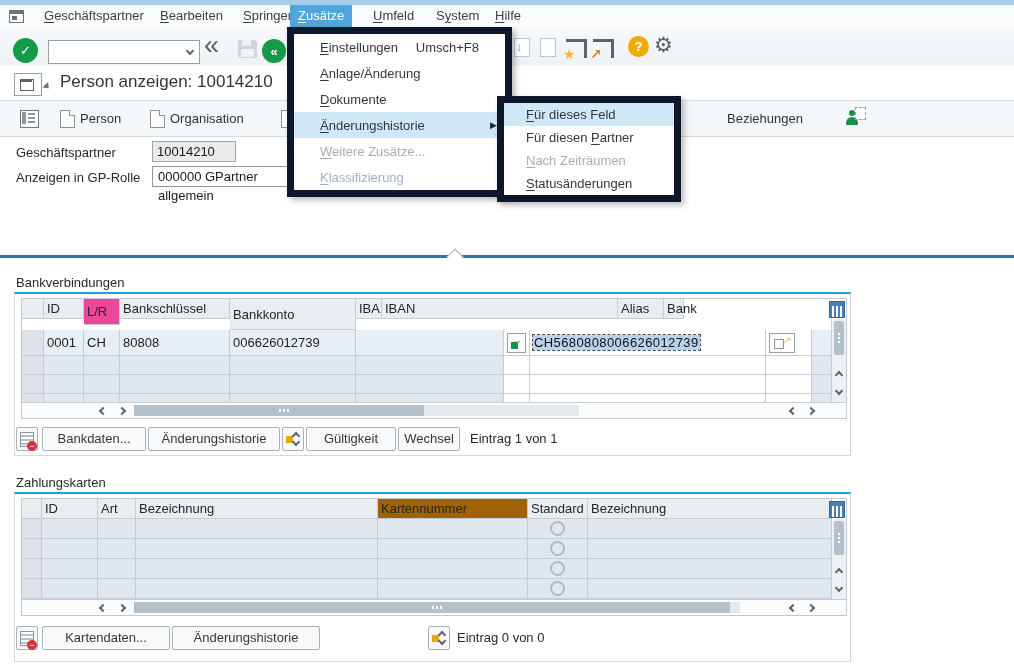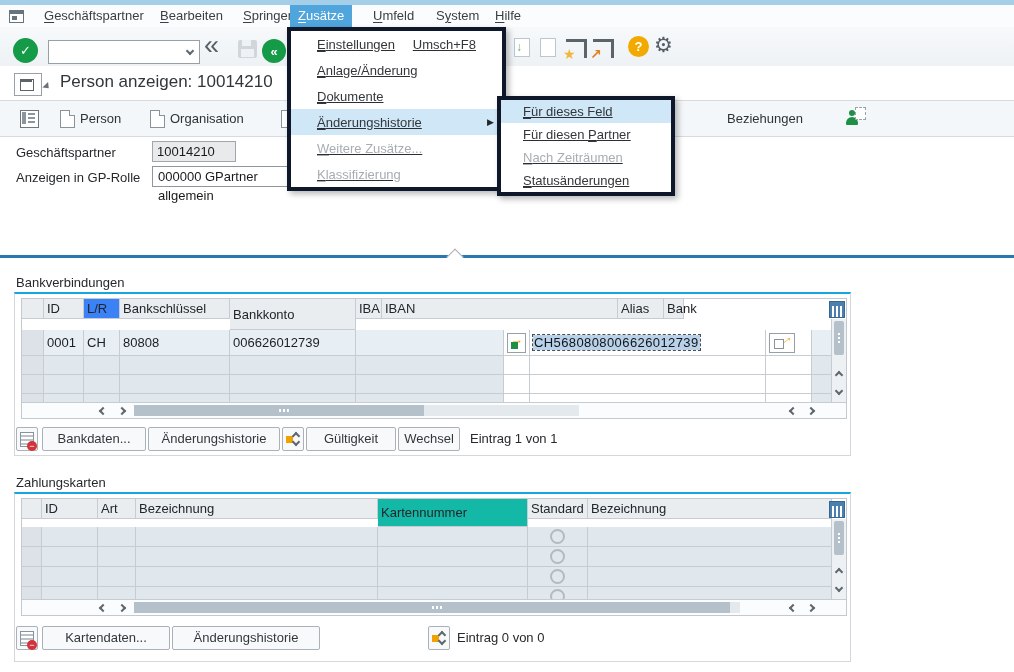--- a/index.html
+++ b/index.html
@@ -123,21 +123,21 @@
   .icon-del::before{content:"";position:absolute;left:3px;top:4px;width:12px;height:13px;border:1px solid #8a939b;background:
         repeating-linear-gradient(#fff 0 2px,#b9c2ca 2px 4px);}
   .icon-del::after{content:"−";position:absolute;right:0px;bottom:-1px;width:10px;height:10px;border-radius:50%;background:#d2333b;
         color:#fff;font-size:9px;line-height:10px;text-align:center;}
   .icon-sort::before{content:"";position:absolute;left:3px;top:8px;width:7px;height:7px;background:#f0a202;}
   .icon-sort .up{position:absolute;right:4px;top:5px;}
   .icon-sort .dn{position:absolute;right:4px;bottom:5px;}
   .entry-text{position:absolute;top:4px;color:#26292c;}
 
   
-  .menu-pop{position:absolute;background:#fff;border:4px solid #0f172a;box-shadow:3px 3px 6px rgba(0,0,0,.28);z-index:50;text-decoration:underline;}
+  .menu-pop{position:absolute;background:#fff;border:7px solid #0f172a;box-shadow:3px 3px 6px rgba(0,0,0,.28);z-index:50;}
   .menu-row{position:relative;display:flex;align-items:center;padding:0 26px;color:#33373b;}
   .menu-row.hl{background:#cfe7f7;}
   .menu-row.disabled{color:#a7adb3;}
   .menu-shortcut{margin-left:auto;padding-left:12px;}
   .menu-arrow{position:absolute;right:8px;font-size:9px;color:#22262a;}
 </style>
 </head>
 <body>
 
 <div class="screen">
@@ -216,21 +216,21 @@
 
   <div class="abs tab-rule"></div>
   <div class="abs tab-notch"></div>
 
   <span class="section-label" style="left:16px;top:275px;">Bankverbindungen</span>
   <div class="outer-box" style="top:292px;height:164px;">
     <div class="table-box" style="top:4px;height:121px;" id="bank-table">
         <div class="t-row t-head">
           <div class="t-cell" style="width: 22px; height: 20px; background: rgb(233, 237, 240);"></div>
           <div class="t-cell" style="width: 40px; height: 20px; background: rgb(233, 237, 240);">ID</div>
-          <div class="t-cell" style="width: 36px; height: 20px; background: #3b82f6;">L/R</div>
+          <div class="t-cell" style="width: 36px; height: 26px; background: #ec4899;">L/R</div>
           <div class="t-cell" style="width: 110px; height: 20px; background: rgb(233, 237, 240);">Bankschlüssel</div>
           <div class="t-cell" style="width: 126px; height: 31px; background: rgb(233, 237, 240);">Bankkonto</div>
           <div class="t-cell" style="width: 26px; height: 20px; background: rgb(233, 237, 240);">IBAN</div>
           <div class="t-cell" style="width: 236px; height: 20px; background: rgb(233, 237, 240);">IBAN</div>
           <div class="t-cell" style="width: 46px; height: 20px; background: rgb(233, 237, 240);">Alias</div>
           <div class="t-cell" style="width: 20px; height: 20px; background: rgb(233, 237, 240); overflow: visible;">Bank</div>
         </div>
         <div class="t-row">
           <div class="t-cell" style="width: 22px; height: 26px; background: rgb(220, 226, 232);"></div>
           <div class="t-cell" style="width: 40px; height: 26px; background: rgb(231, 238, 244);">0001</div>
@@ -324,21 +324,21 @@
   </div>
 
   <span class="section-label" style="left:16px;top:475px;">Zahlungskarten</span>
   <div class="outer-box" style="top:492px;height:170px;">
     <div class="table-box" style="top:4px;height:118px;" id="cards-table">
         <div class="t-row t-head">
           <div class="t-cell" style="width: 20px; height: 20px; background: rgb(233, 237, 240);"></div>
           <div class="t-cell" style="width: 56px; height: 20px; background: rgb(233, 237, 240);">ID</div>
           <div class="t-cell" style="width: 38px; height: 20px; background: rgb(233, 237, 240);">Art</div>
           <div class="t-cell" style="width: 242px; height: 20px; background: rgb(233, 237, 240);">Bezeichnung</div>
-          <div class="t-cell" style="width: 150px; height: 28px; background: #14b8a6;">Kartennummer</div>
+          <div class="t-cell" style="width: 150px; height: 20px; background: #a16207;">Kartennummer</div>
           <div class="t-cell" style="width: 60px; height: 20px; background: rgb(233, 237, 240);">Standard</div>
           <div class="t-cell" style="width: 244px; height: 20px; background: rgb(233, 237, 240);">Bezeichnung</div>
         </div>
         <div class="t-row">
           <div class="t-cell" style="width: 20px; height: 20px; background: rgb(220, 226, 232);"></div>
           <div class="t-cell" style="width: 56px; height: 20px; background: rgb(224, 232, 238);"></div>
           <div class="t-cell" style="width: 38px; height: 20px; background: rgb(224, 232, 238);"></div>
           <div class="t-cell" style="width: 242px; height: 20px; background: rgb(224, 232, 238);"></div>
           <div class="t-cell" style="width: 150px; height: 20px; background: rgb(224, 232, 238);"></div>
           <div class="t-cell" style="width: 60px; height: 20px; background: rgb(224, 232, 238);">

